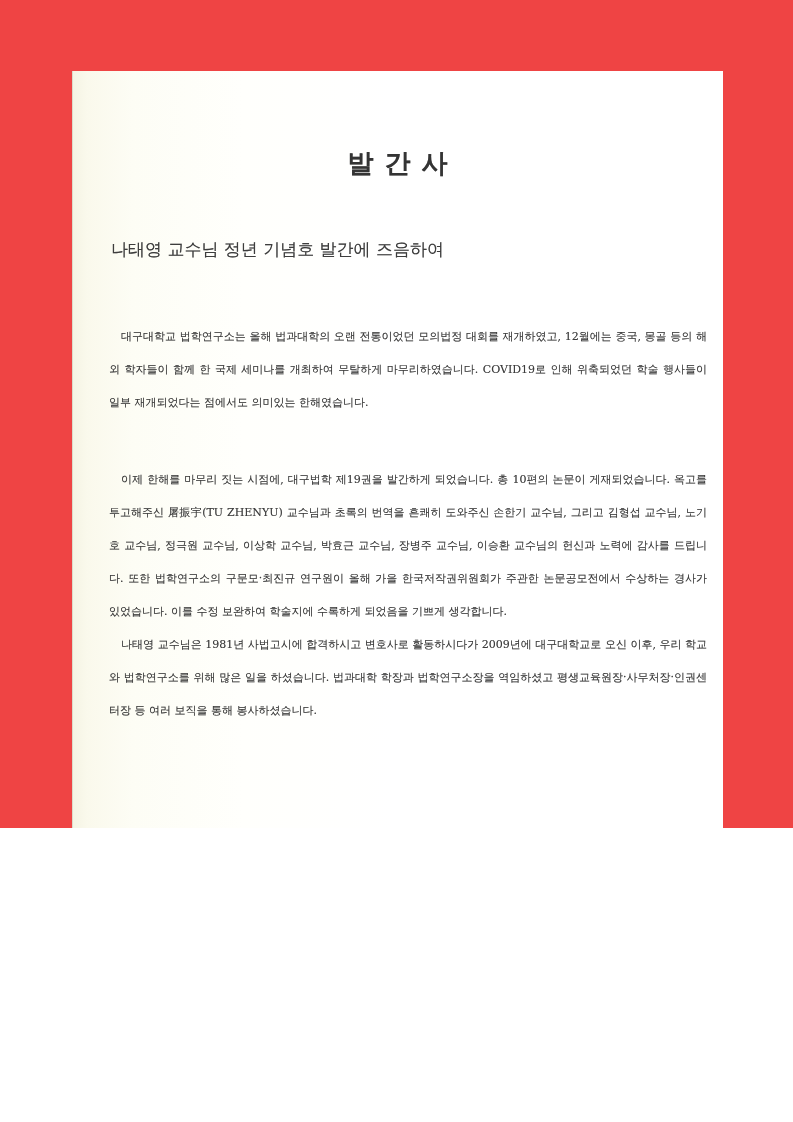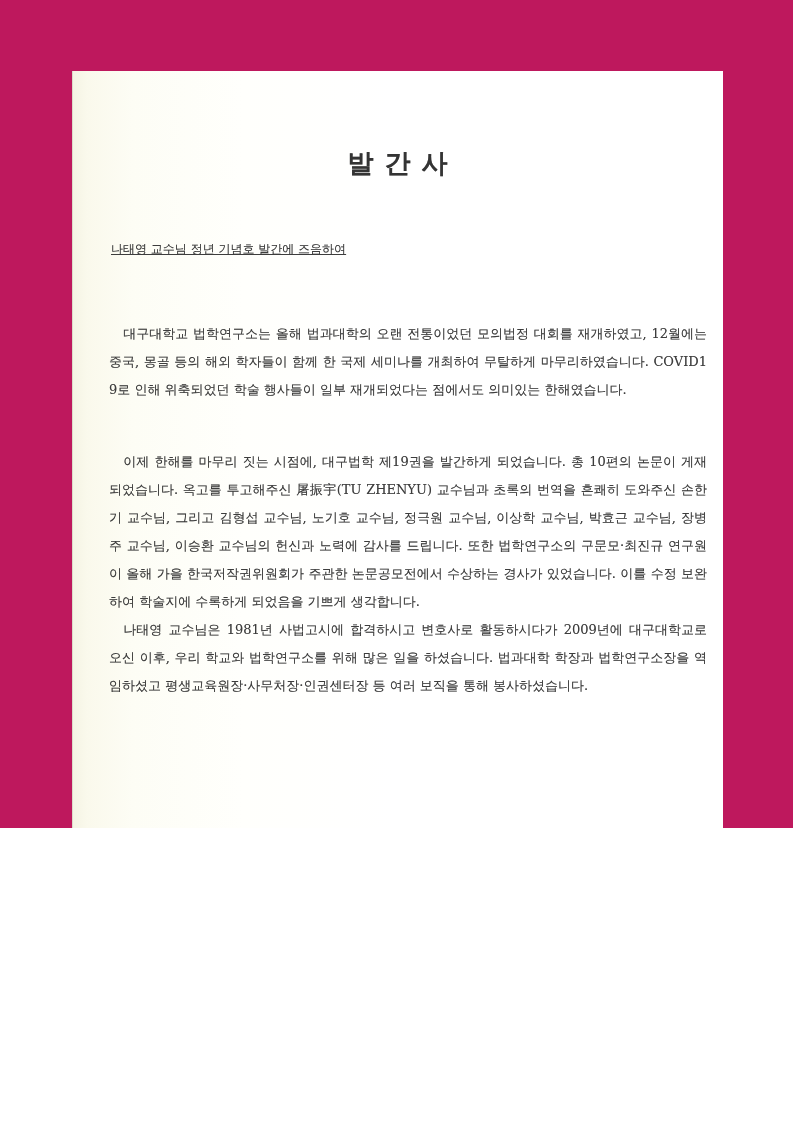--- a/index.html
+++ b/index.html
@@ -5,21 +5,21 @@
   html, body {
     margin: 0;
     padding: 0;
     background: #ffffff;
     font-family: "DejaVu Serif", "Liberation Serif", serif;
   }
   .canvas {
     position: relative;
     width: 793px;
     height: 828px;
-    background: #be185d;
+    background: #ef4444;
     overflow: hidden;
   }
   
   .page {
     position: absolute;
     left: 72px;
     top: 71px;
     width: 651px;
     height: 980px;
     box-sizing: border-box;
@@ -43,34 +43,33 @@
     font-weight: 700;
     letter-spacing: 1px;
     color: #343434;
     text-shadow: 0 0 0.6px rgba(70,70,70,0.55);
   }
   .subtitle {
     position: absolute;
     top: 165px;
     left: 38px;
     right: 28px;
-    font-size: 12px;
+    font-size: 17px;
     line-height: 26px;
     color: #3d3d3d;
     text-shadow: 0 0 0.5px rgba(80,80,80,0.5);
-    text-decoration: underline;
   }
   .body-text {
     position: absolute;
     top: 249px;
     left: 36px;
     right: 16px;
     color: #3d3d3d;
-    font-size: 13px;
-    line-height: 28px;
+    font-size: 11px;
+    line-height: 33px;
     text-align: justify;
     word-break: break-all;
     text-shadow: 0 0 0.5px rgba(80,80,80,0.5);
   }
   .para {
     margin: 0;
     text-indent: 1.1em;
   }
   .para.gap {
     margin-top: 44px;

